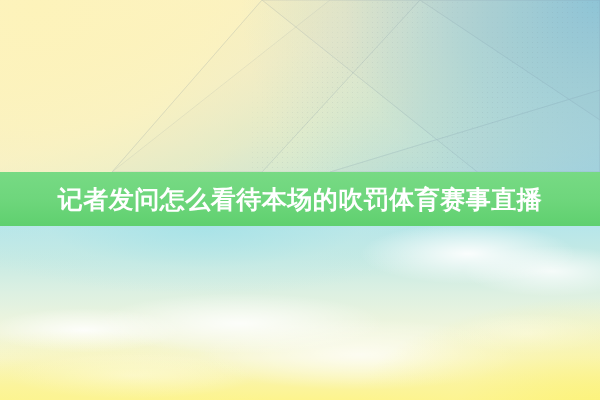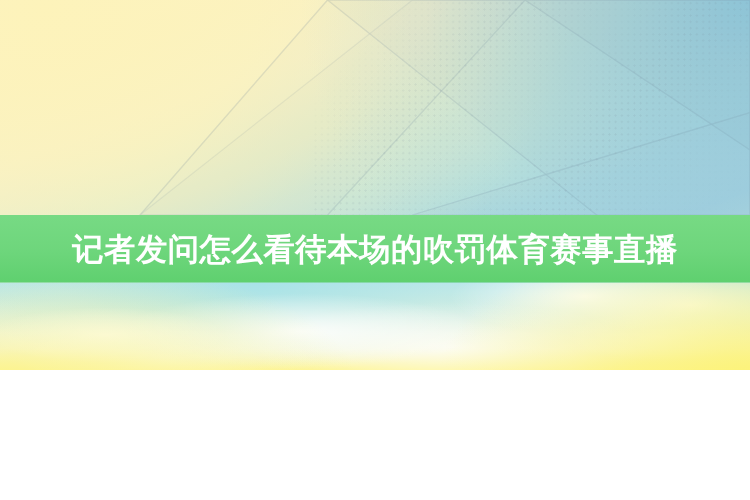--- a/index.html
+++ b/index.html
@@ -3,21 +3,21 @@
 <meta charset="utf-8">
 <style>
   html, body {
     margin: 0;
     padding: 0;
     background: #ffffff;
   }
   #canvas {
     position: relative;
     width: 600px;
-    height: 296px;
+    height: 400px;
     overflow: hidden;
     font-family: "Liberation Sans", "DejaVu Sans", sans-serif;
   }
 
   
   .layer {
     position: absolute;
     inset: 0;
     pointer-events: none;
   }

